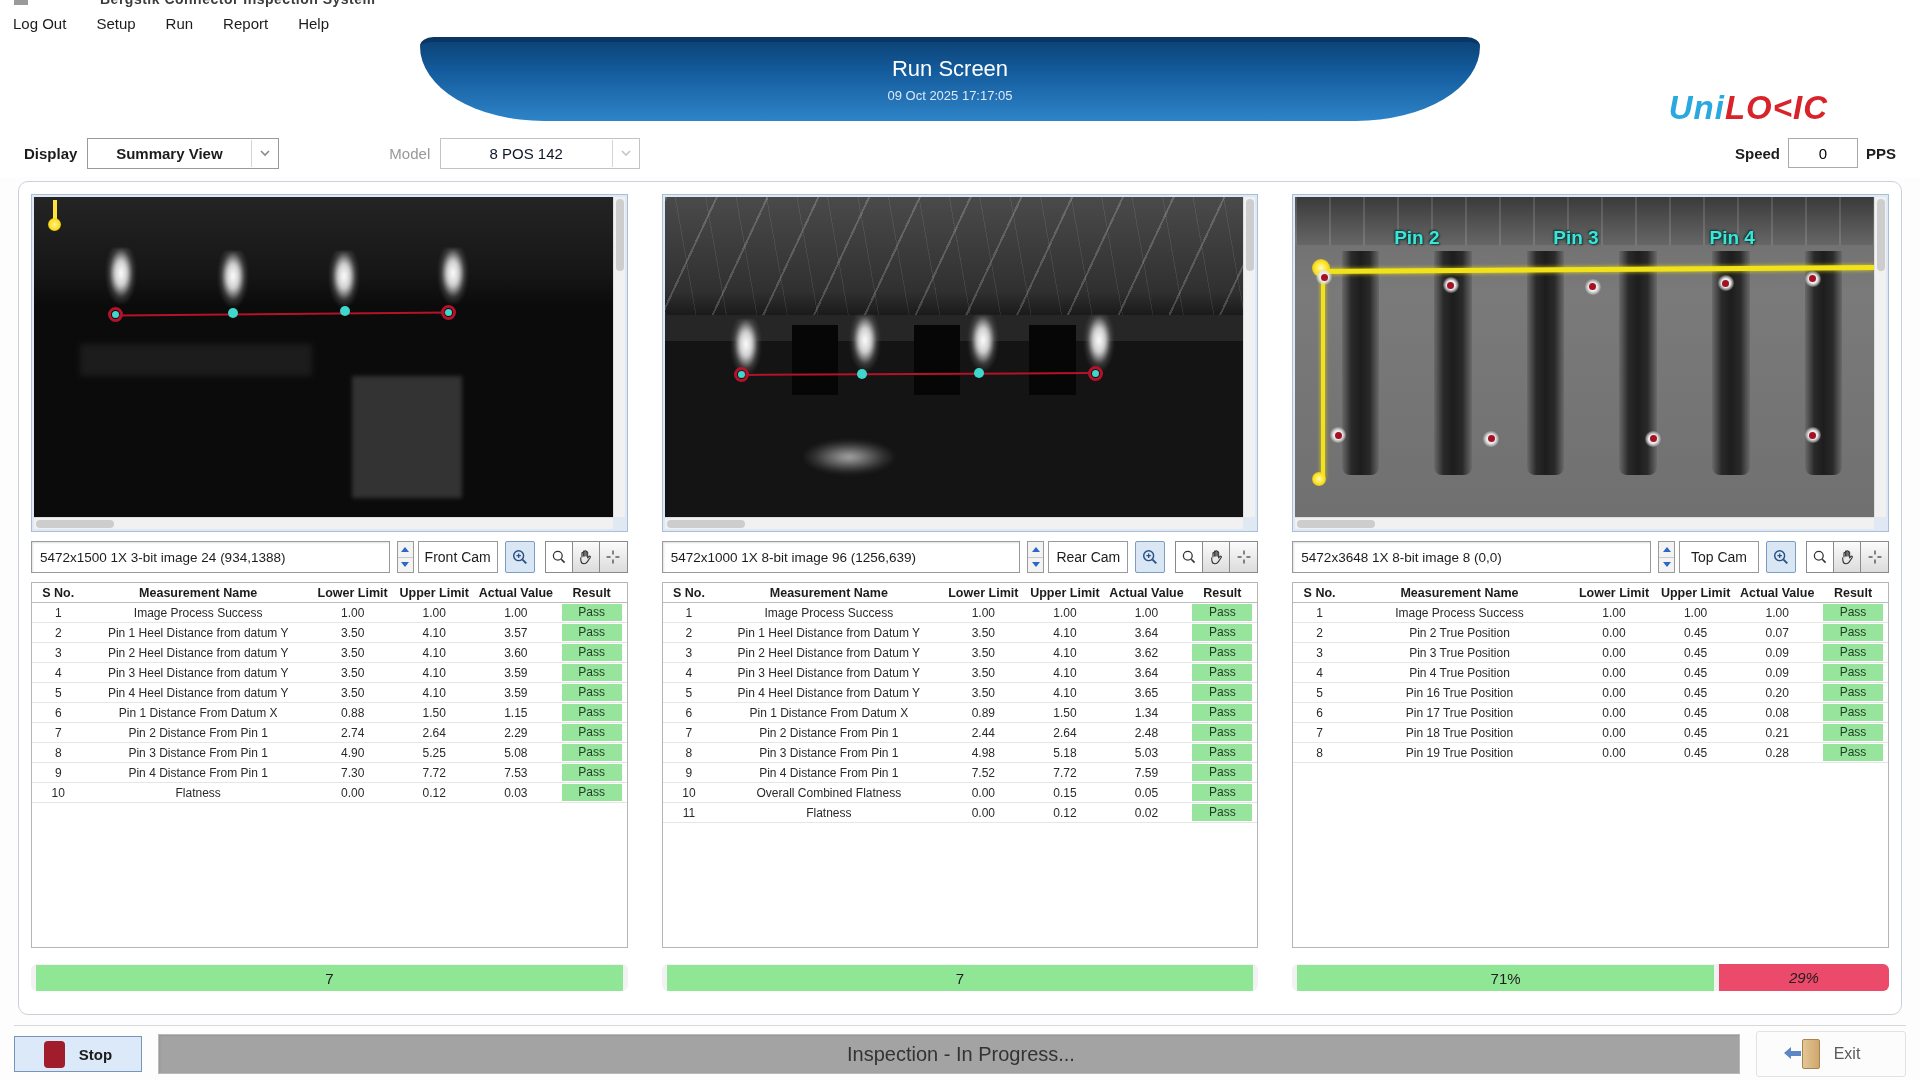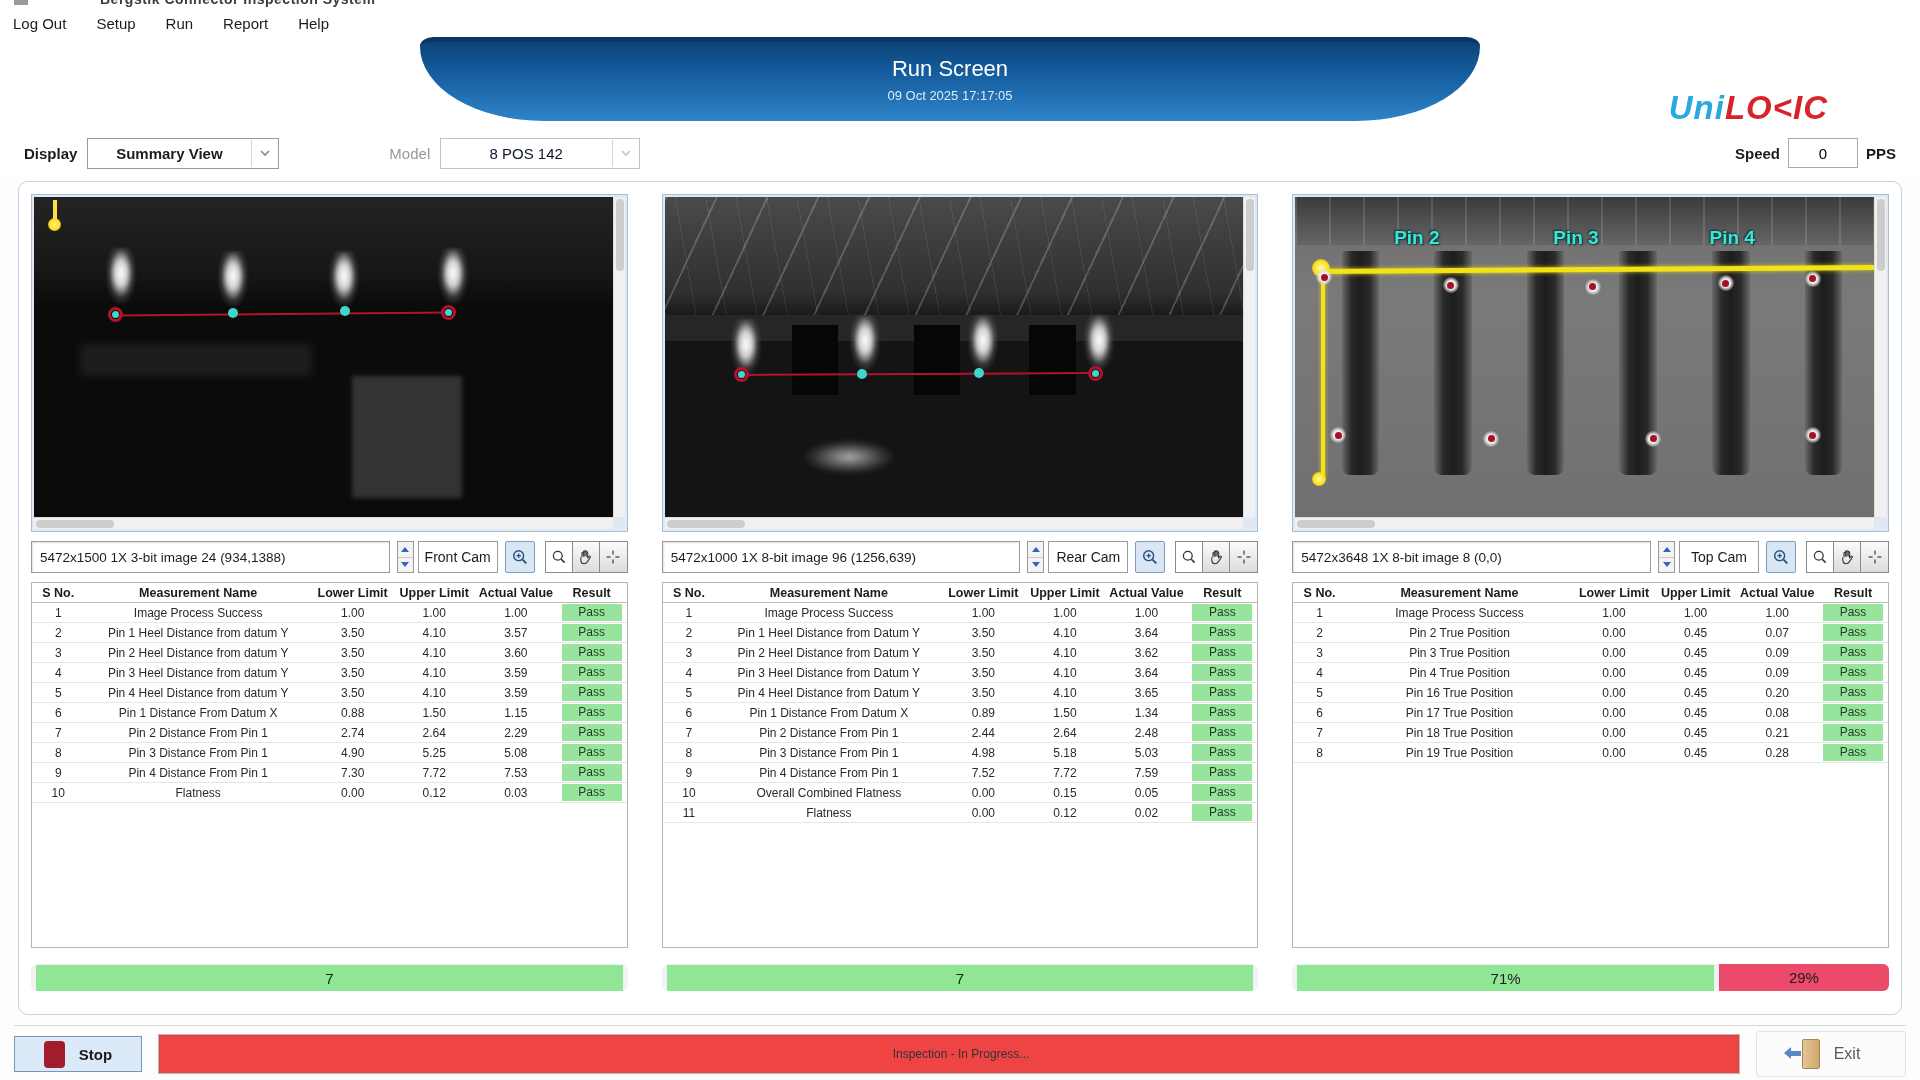--- a/index.html
+++ b/index.html
@@ -131,22 +131,22 @@
   .pbar { flex:1; height:27px; border-radius:6px; overflow:hidden; display:flex; background:#f2f2f2; }
   .seg { display:flex; align-items:center; justify-content:center; font-size:15px; color:#1d1d1d; height:100%; }
   .seg.pass { background:#8fe796; }
   .seg.fail { background:#ec4a6a; }
 
   
   .footer { display:flex; align-items:center; margin:10px 14px 0 14px; height:50px; border-top:1px solid #d8d8d8; padding-top:7px; }
   .stop-btn { width:128px; height:36px; background:#dbe9f8; border:1px solid #7a93b8; display:flex; align-items:center; justify-content:center; gap:14px; }
   .stop-ico { width:21px; height:27px; background:#a11d2b; border-radius:4px; }
   .stop-lbl { font-weight:bold; font-size:15px; }
-  .status-bar { flex:1; margin:0 16px; height:40px; border:1px solid #b9b9b9; background:#ef4444;
-     box-shadow:inset 1px 1px 2px rgba(0,0,0,.08); display:flex; align-items:center; justify-content:center; font-size:12px; color:#333;padding-left:24px; }
+  .status-bar { flex:1; margin:0 16px; height:40px; border:1px solid #b9b9b9; background:#a3a3a3;
+     box-shadow:inset 1px 1px 2px rgba(0,0,0,.08); display:flex; align-items:center; justify-content:center; font-size:20px; color:#333;padding-left:24px; }
   .exit-btn { width:150px; height:46px; background:#fcfcfc; border:1px solid #e2e2e2; border-radius:3px;
      display:flex; align-items:center; justify-content:center; gap:14px; color:#5a5a5a; font-size:16px; }
   .door { position:relative; width:18px; height:30px; background:linear-gradient(90deg,#e4c694,#cfa76e); border:1px solid #a8854e; border-radius:2px; }
   .door .arrow { position:absolute; left:-12px; top:11px; width:10px; height:5px; background:#5b87c5; }
   .door .arrow:before { content:""; position:absolute; left:-7px; top:-4px; width:0; height:0;
      border-top:6px solid transparent; border-bottom:6px solid transparent; border-right:7px solid #5b87c5; }
 </style>
 </head>
 <body>
 
@@ -789,21 +789,21 @@
 
   <div class="progress-row">
     <div class="pbar">
         <div class="seg pass" style="width: 100%;">7</div>
       </div>
     <div class="pbar">
         <div class="seg pass" style="width: 100%;">7</div>
       </div>
     <div class="pbar">
         <div class="seg pass" style="width: 71%;">71%</div>
-        <div class="seg fail" style="width: 29%;">29%</div>
+        <div class="seg fail" style="width: 29%; font-style: italic;">29%</div>
       </div>
   </div>
 </div>
 
 <div class="footer">
   <div class="stop-btn">
     <span class="stop-ico"></span>
     <span class="stop-lbl">Stop</span>
   </div>
   <div class="status-bar">Inspection - In Progress...</div>

